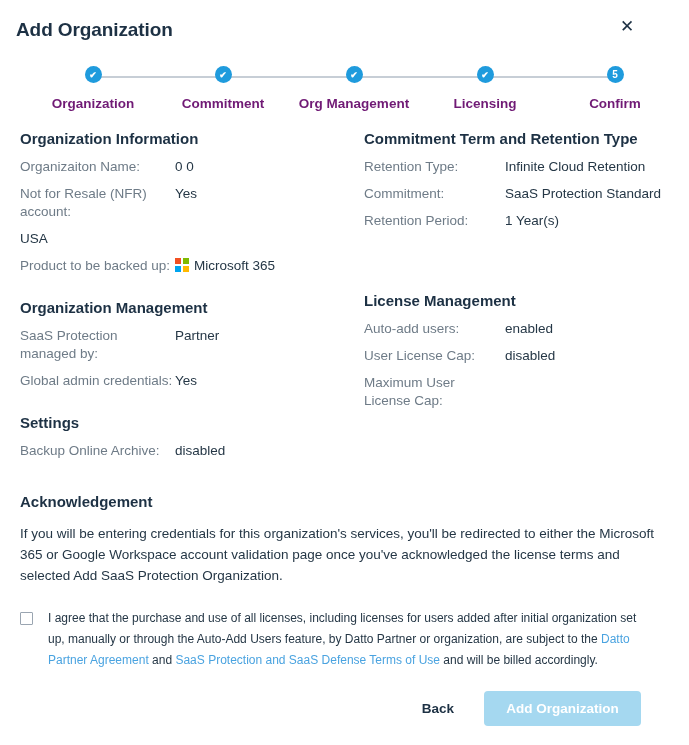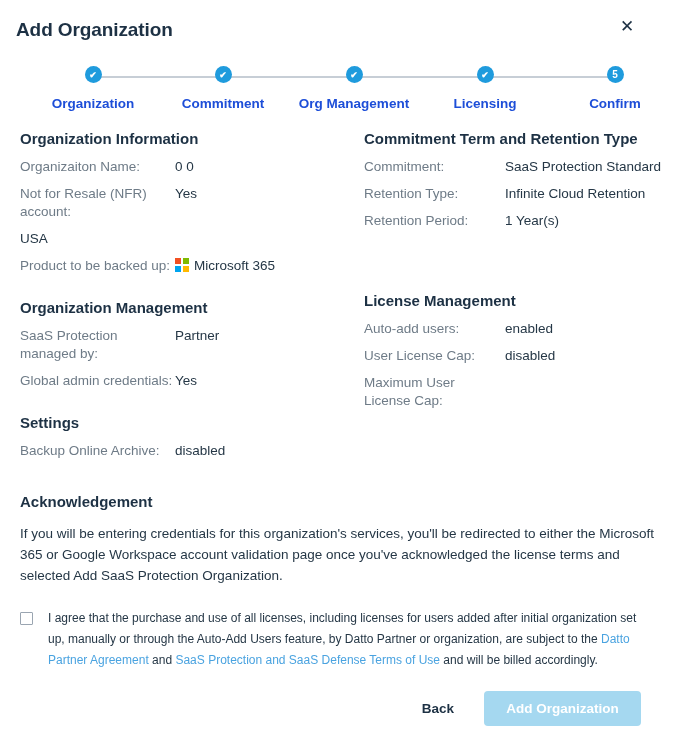--- a/index.html
+++ b/index.html
@@ -91,21 +91,21 @@
     text-align: center;
   }
   .step-circle.check .glyph {
     font-size: 9px;
     line-height: 18px;
   }
   .step-label {
     margin-top: 12px;
     font-size: 13.5px;
     font-weight: bold;
-    color: #1d4ed8;
+    color: #701a75;
     white-space: nowrap;
   }
 
   
   .body {
     position: relative;
     padding: 0 20px;
   }
   .columns {
     position: relative;
@@ -337,27 +337,27 @@
           <div class="v">disabled</div>
         </div>
 
       </div>
 
       <div class="col right">
 
         <div class="section-title">Commitment Term and Retention Type</div>
 
         <div class="kv">
+          <div class="k">Retention Type:</div>
+          <div class="v">Infinite Cloud Retention</div>
+        </div>
+
+        <div class="kv">
           <div class="k">Commitment:</div>
           <div class="v">SaaS Protection Standard</div>
-        </div>
-
-        <div class="kv">
-          <div class="k">Retention Type:</div>
-          <div class="v">Infinite Cloud Retention</div>
         </div>
 
         <div class="kv">
           <div class="k">Retention Period:</div>
           <div class="v">1 Year(s)</div>
         </div>
 
         <div class="section-title" style="margin-top:62px;">License Management</div>
 
         <div class="kv">

